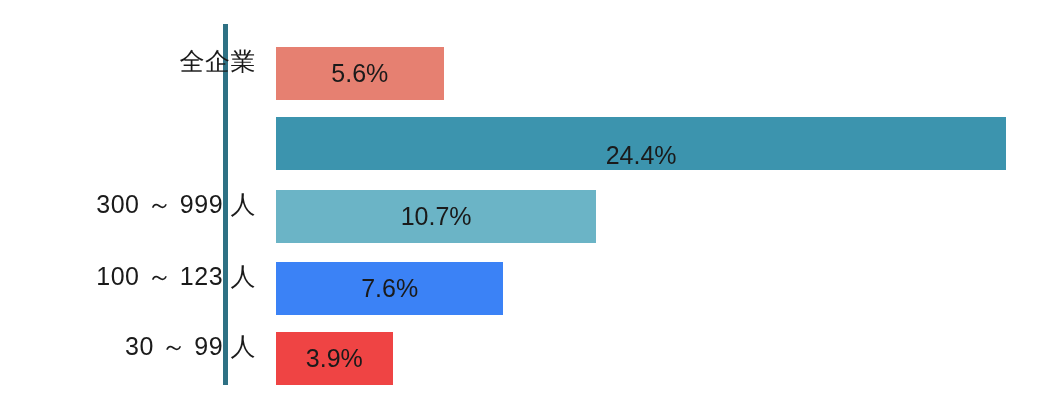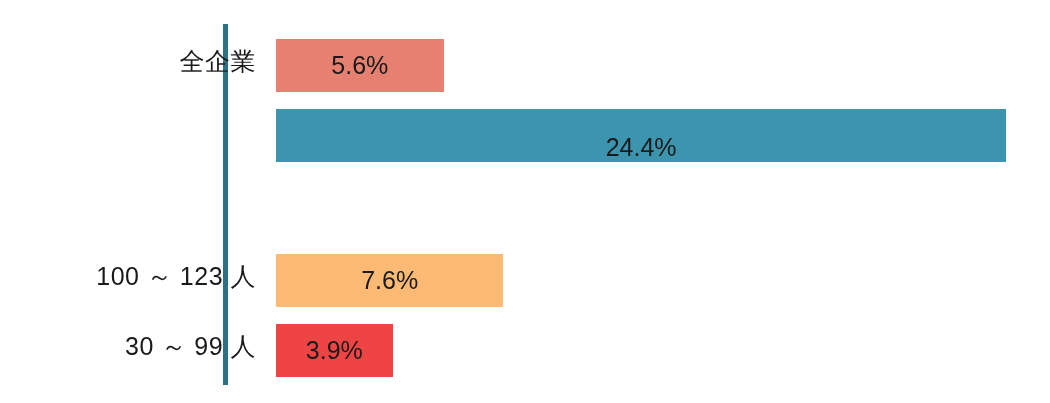--- a/index.html
+++ b/index.html
@@ -49,21 +49,21 @@
     align-items: center;
     justify-content: flex-end;
     font-size: 25px;
     color: #1a1a1a;
     white-space: nowrap;
     letter-spacing: 0.5px;
   }
   .bar {
     position: absolute;
     left: 228px;
-    top: 4px;
+    top: 12px;
     height: 53px;
     display: flex;
     align-items: center;
     justify-content: center;
   }
   .bar-value {
     font-size: 25px;
     color: #1a1a1a;
     white-space: nowrap;
   }
@@ -82,24 +82,30 @@
         <span class="bar-value">5.6%</span>
       </div>
     </div>
 
     <div class="bar-row" style="top:105px">
       <div class="bar" style="width: 730.212px; background: rgb(60, 148, 174); align-items: flex-end;">
         <span class="bar-value">24.4%</span>
       </div>
     </div>
 
+    <div class="bar-row" style="top:178px">
+      <div class="cat-label">300 ～ 999 人</div>
+      <div class="bar" style="width: 320.216px; background: rgb(107, 180, 198);">
+        <span class="bar-value">10.7%</span>
+      </div>
+    </div>
 
     <div class="bar-row" style="top:250px">
       <div class="cat-label">100 ～ 123 人</div>
-      <div class="bar" style="width: 227.443px; background: #fdba74;">
+      <div class="bar" style="width: 227.443px; background: #3b82f6;">
         <span class="bar-value">7.6%</span>
       </div>
     </div>
 
     <div class="bar-row" style="top:320px">
       <div class="cat-label">30 ～ 99 人</div>
       <div class="bar" style="width: 116.714px; background: #ef4444;">
         <span class="bar-value">3.9%</span>
       </div>
     </div>

